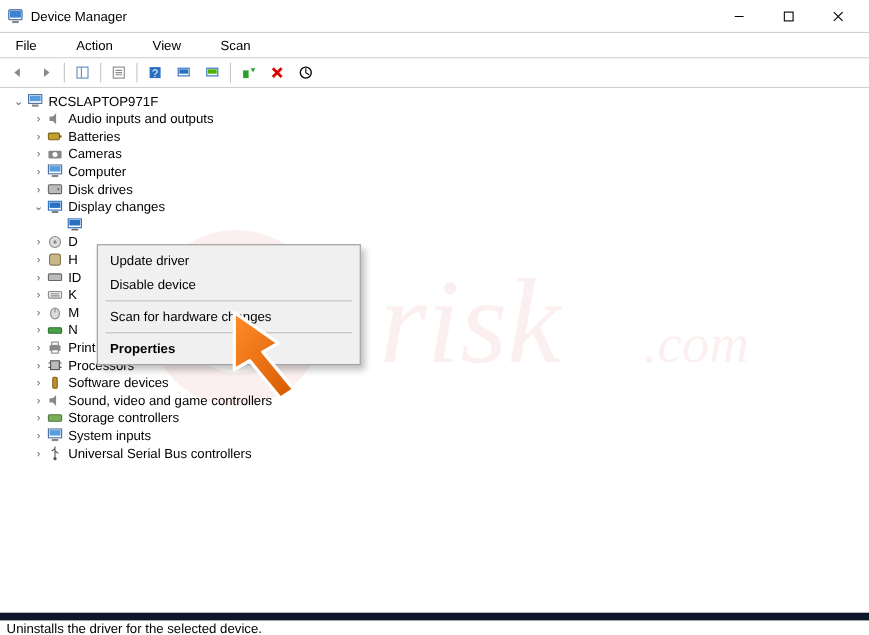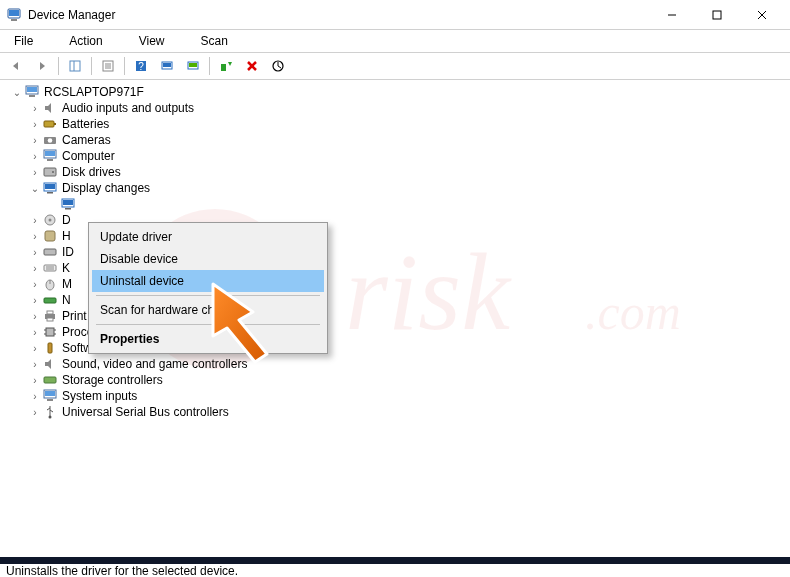--- a/index.html
+++ b/index.html
@@ -493,21 +493,20 @@
           <circle cx="8" cy="13" r="1.5" fill="#555"></circle>
         </svg>
       </span>
       <span>Universal Serial Bus controllers</span>
     </div>
 </div>
 
 <div class="context-menu">
   <div class="ctx-item">Update driver</div>
   <div class="ctx-item">Disable device</div>
-  <div class="ctx-item highlight">Uninstall device</div>
   <div class="ctx-sep"></div>
   <div class="ctx-item">Scan for hardware changes</div>
   <div class="ctx-sep"></div>
   <div class="ctx-item bold">Properties</div>
 </div>
 
 <div class="arrow-ptr" style="left:195px; top:270px;">
   <svg width="100" height="100" viewBox="0 0 100 100">
     <defs>
       <linearGradient id="ag" x1="0" y1="0" x2="1" y2="1">

